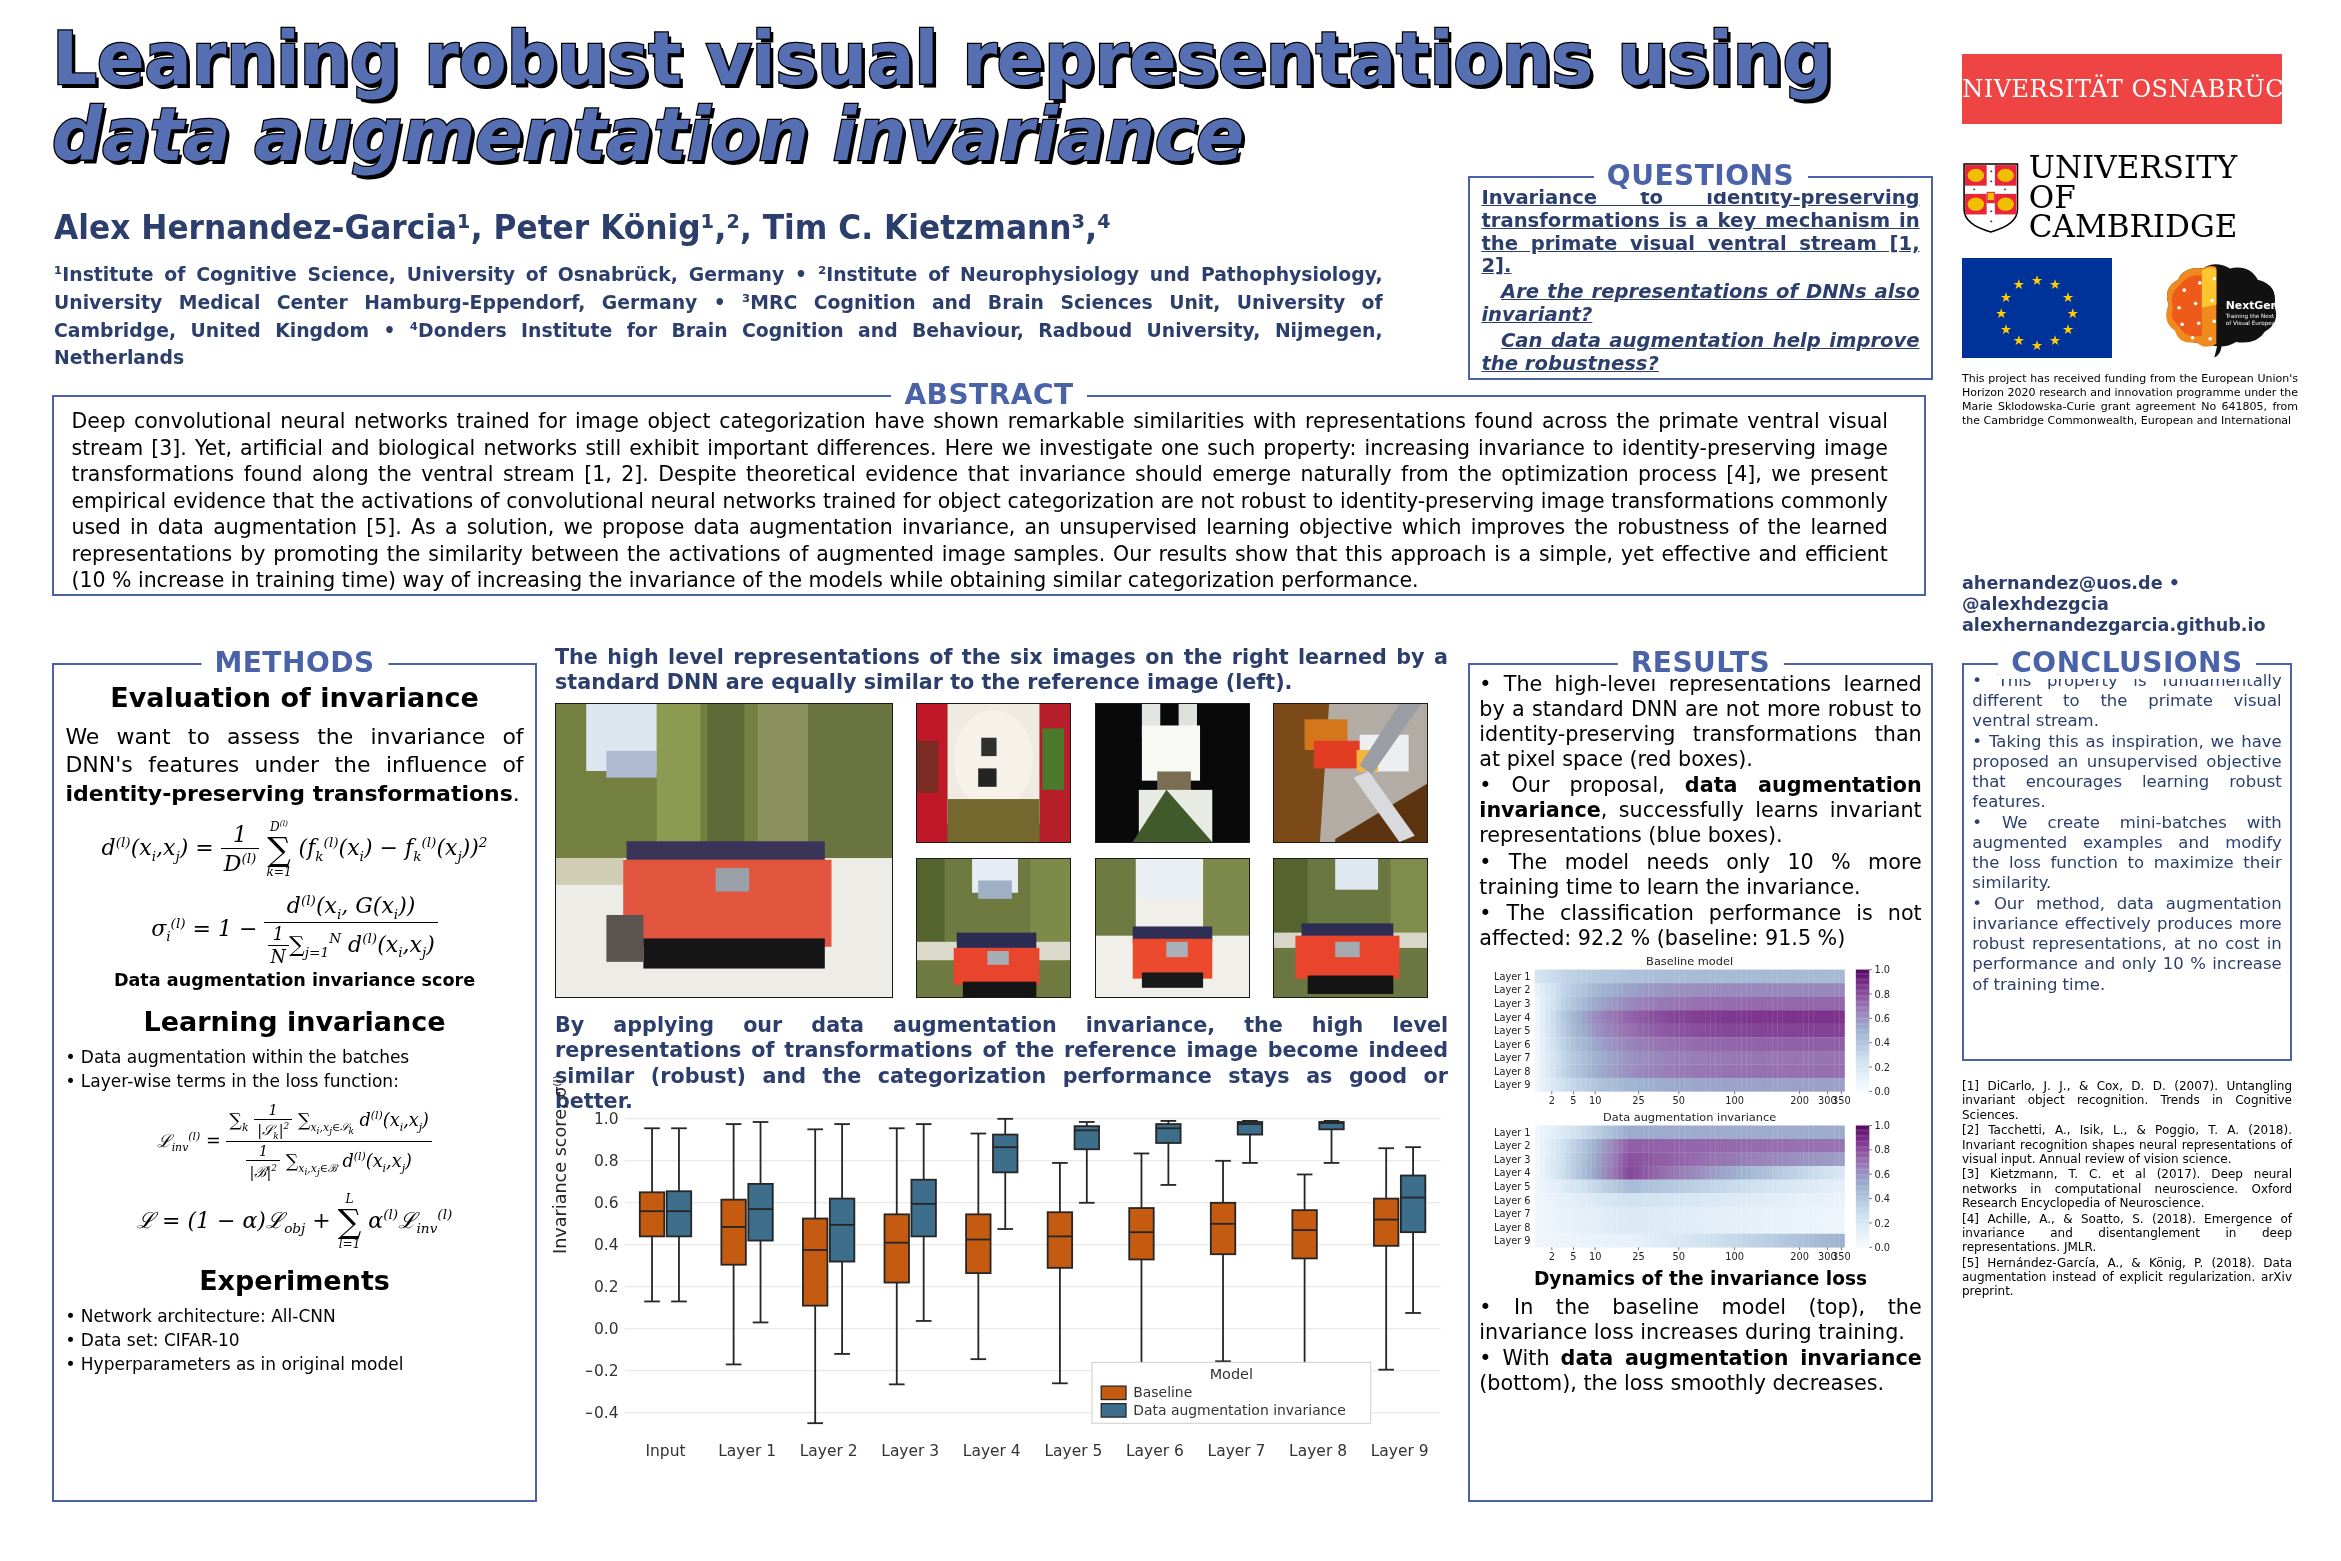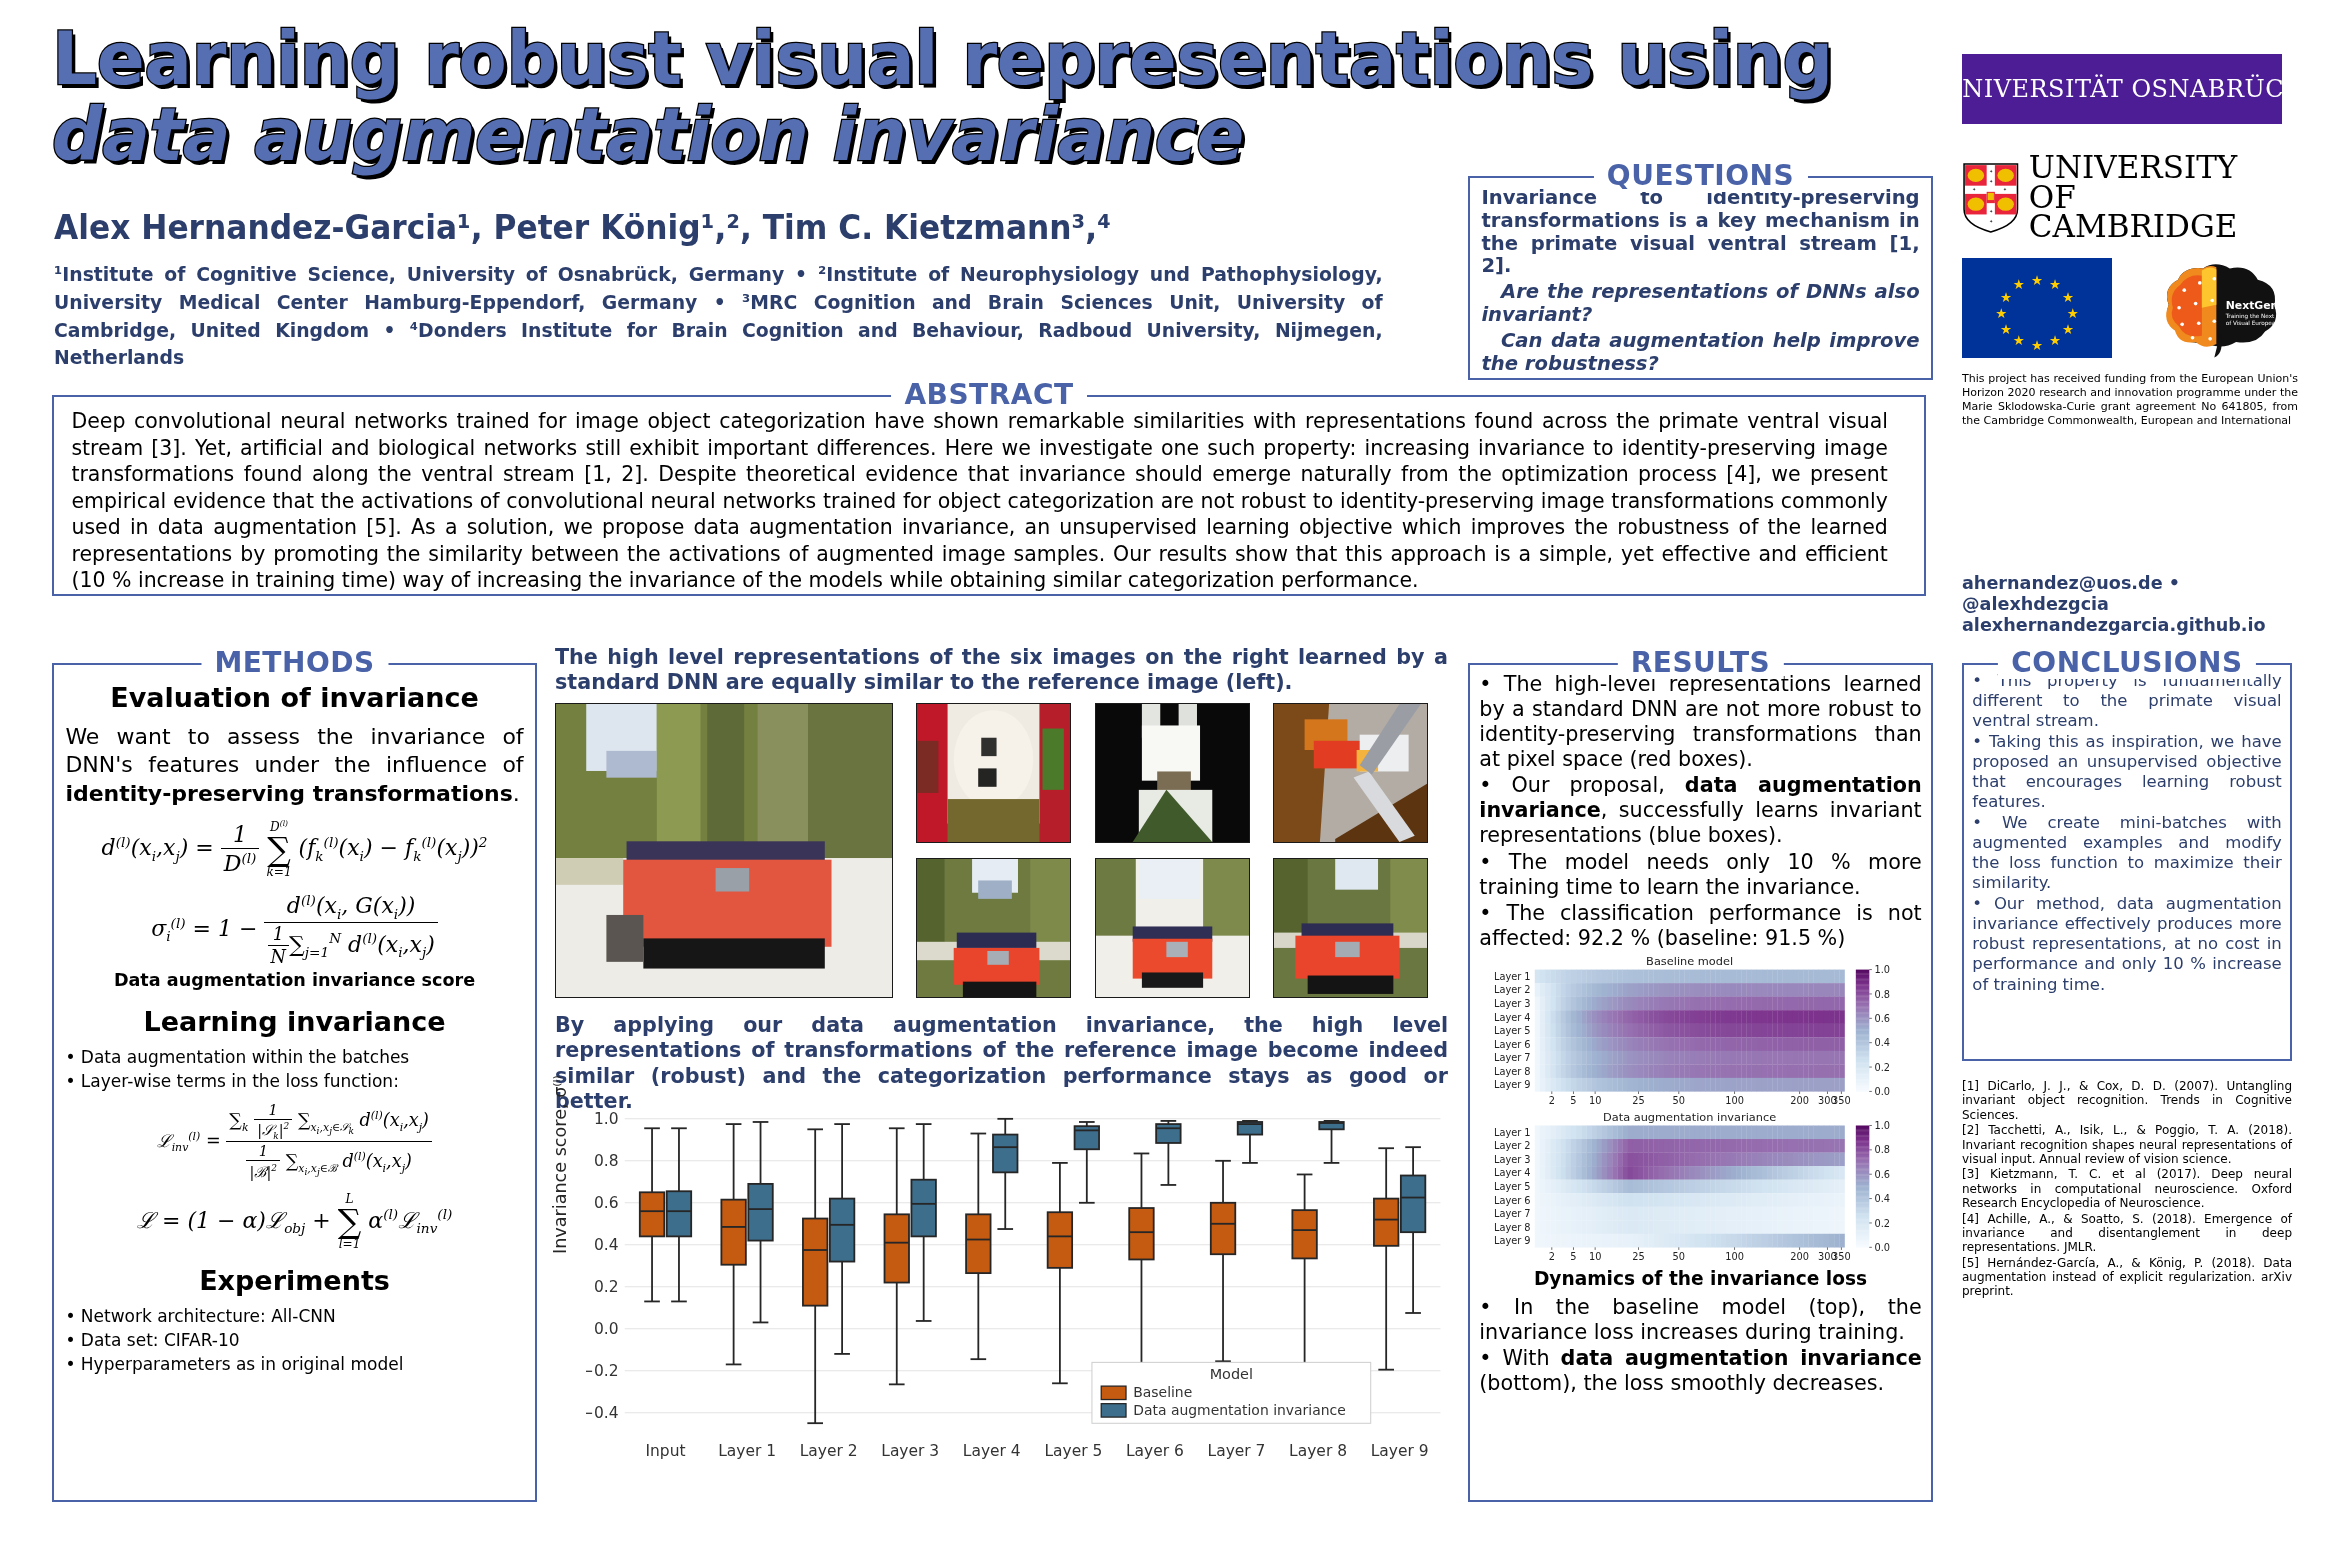--- a/index.html
+++ b/index.html
@@ -64,21 +64,21 @@
     color: #4a63a8;
     letter-spacing: 0.5px;
     white-space: nowrap;
   }
 
   
   #questions { left: 1468px; top: 176px; width: 465px; height: 204px; }
   #questions .qbody {
     padding: 9.3px 11.4px 4.1px 11.4px;
     font-size: 19.6px; font-weight: bold; color: #2c3e6b;
-    line-height: 1.16; text-align: justify;
+    line-height: 1.16; text-align: justify; text-decoration: underline;
   }
   #questions .qbody p { margin-bottom: 3.1px; }
   #questions .qbody p.italic { font-style: italic; text-indent: 19.6px; }
 
   
   #abstract { left: 52px; top: 395px; width: 1874px; height: 201px; }
   #abstract .abody {
     padding: 11.4px 17.6px;
     font-size: 20.7px; color: #000;
     line-height: 1.28; text-align: justify;
@@ -147,21 +147,21 @@
   
   #refs {
     position:absolute; left: 1962px; top: 1079px; width: 330px;
     font-size: 12px; color:#000; line-height:1.2; text-align: justify;
   }
   #refs p { margin-bottom: 1px; }
 
   
   #logo-uos {
     position:absolute; left: 1962px; top: 54px; width: 320px; height: 70px;
-    background: #4c1d95; display:flex; align-items:center; justify-content:center;
+    background: #ef4444; display:flex; align-items:center; justify-content:center;
   }
   .uos-text { color:#fff; font-family:"DejaVu Serif", serif; font-size: 24px; letter-spacing: 0.5px; }
   #logo-cam { position:absolute; left: 1962px; top: 160px; width: 330px; height: 75px; display:flex; align-items:center; gap: 9.3px;}
   .cam-text { font-family:"DejaVu Serif", serif; font-size: 31px; line-height:0.96; color:#000; }
   #logo-eu { position:absolute; left: 1962px; top: 258px; width: 150px; height: 100px; background:#003399; }
   #logo-ngv { position:absolute; left: 2148px; top: 258px; width: 145px; height: 100px; }
   #funding {
     position:absolute; left: 1962px; top: 372px; width: 336px;
     font-size: 11px; color:#000; line-height:1.28; text-align: justify;
   }

